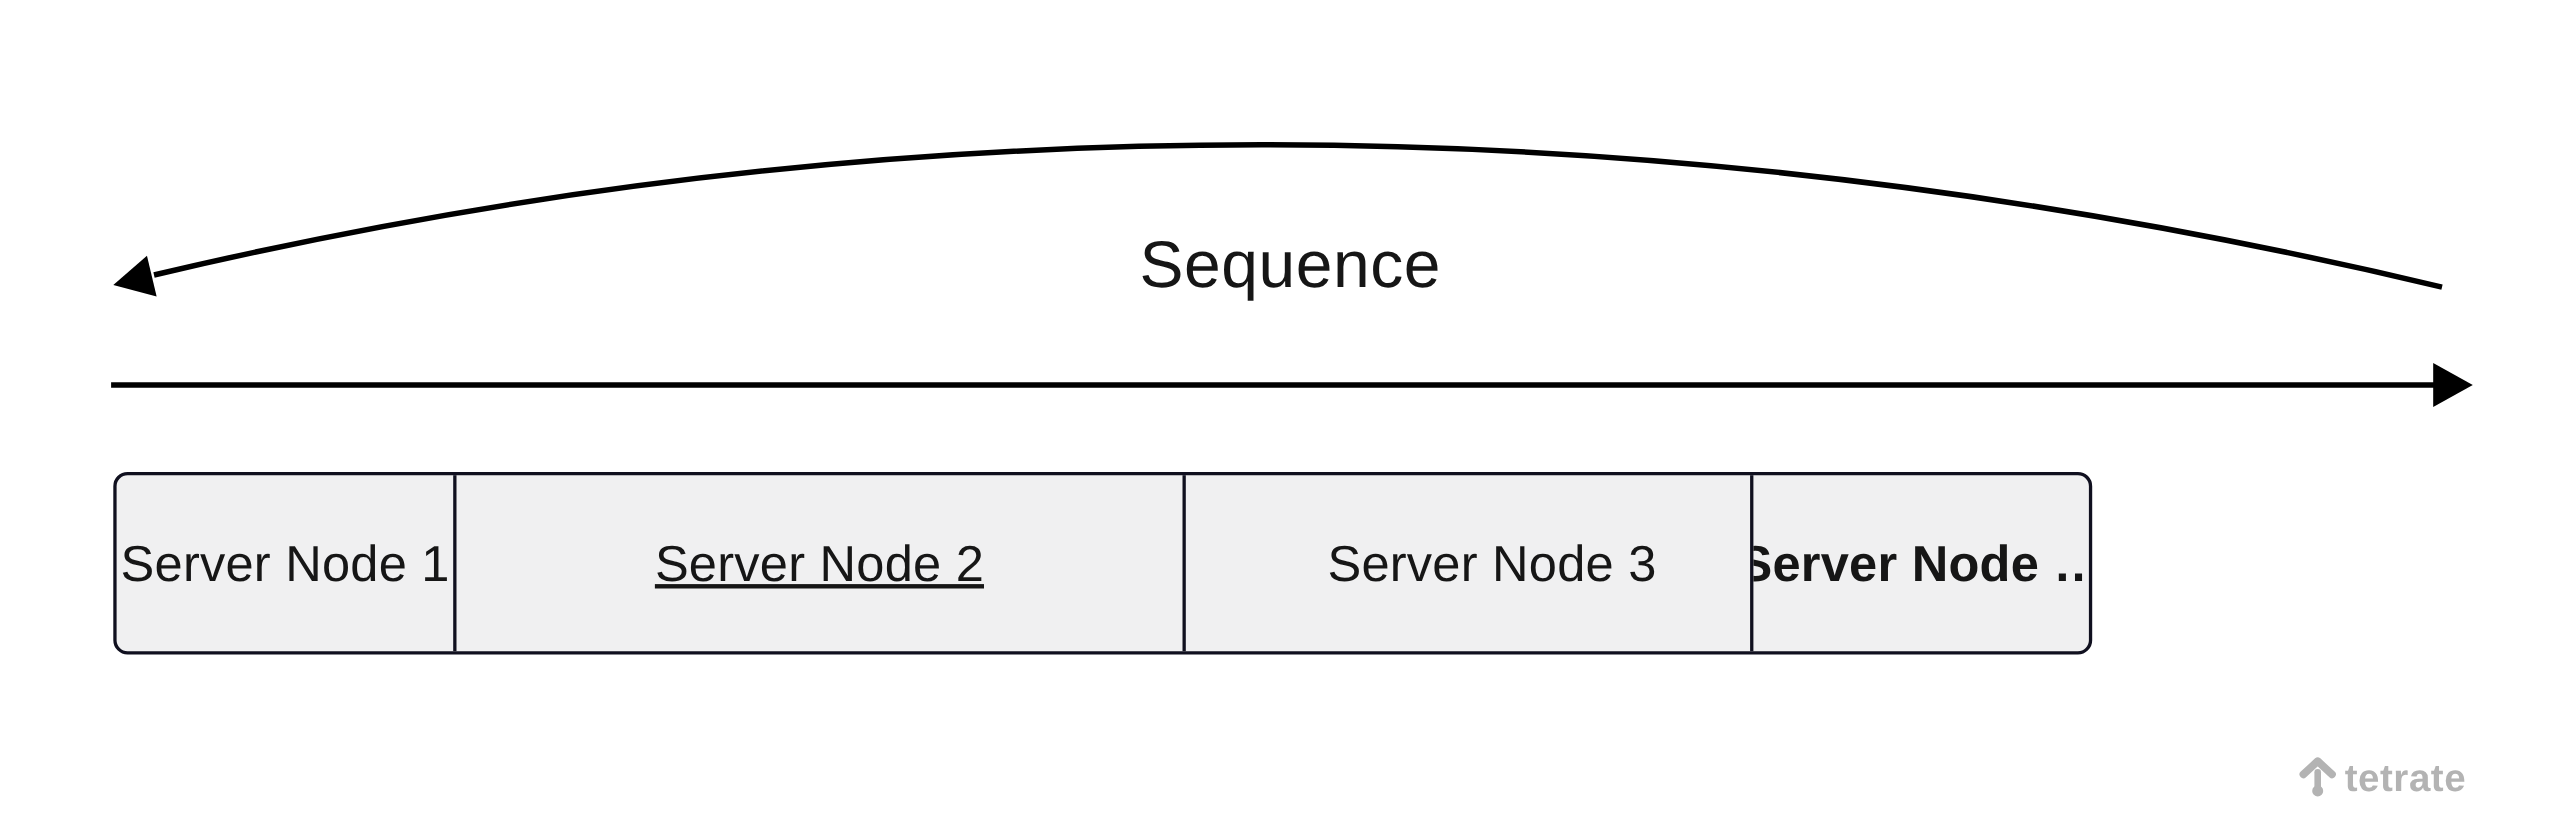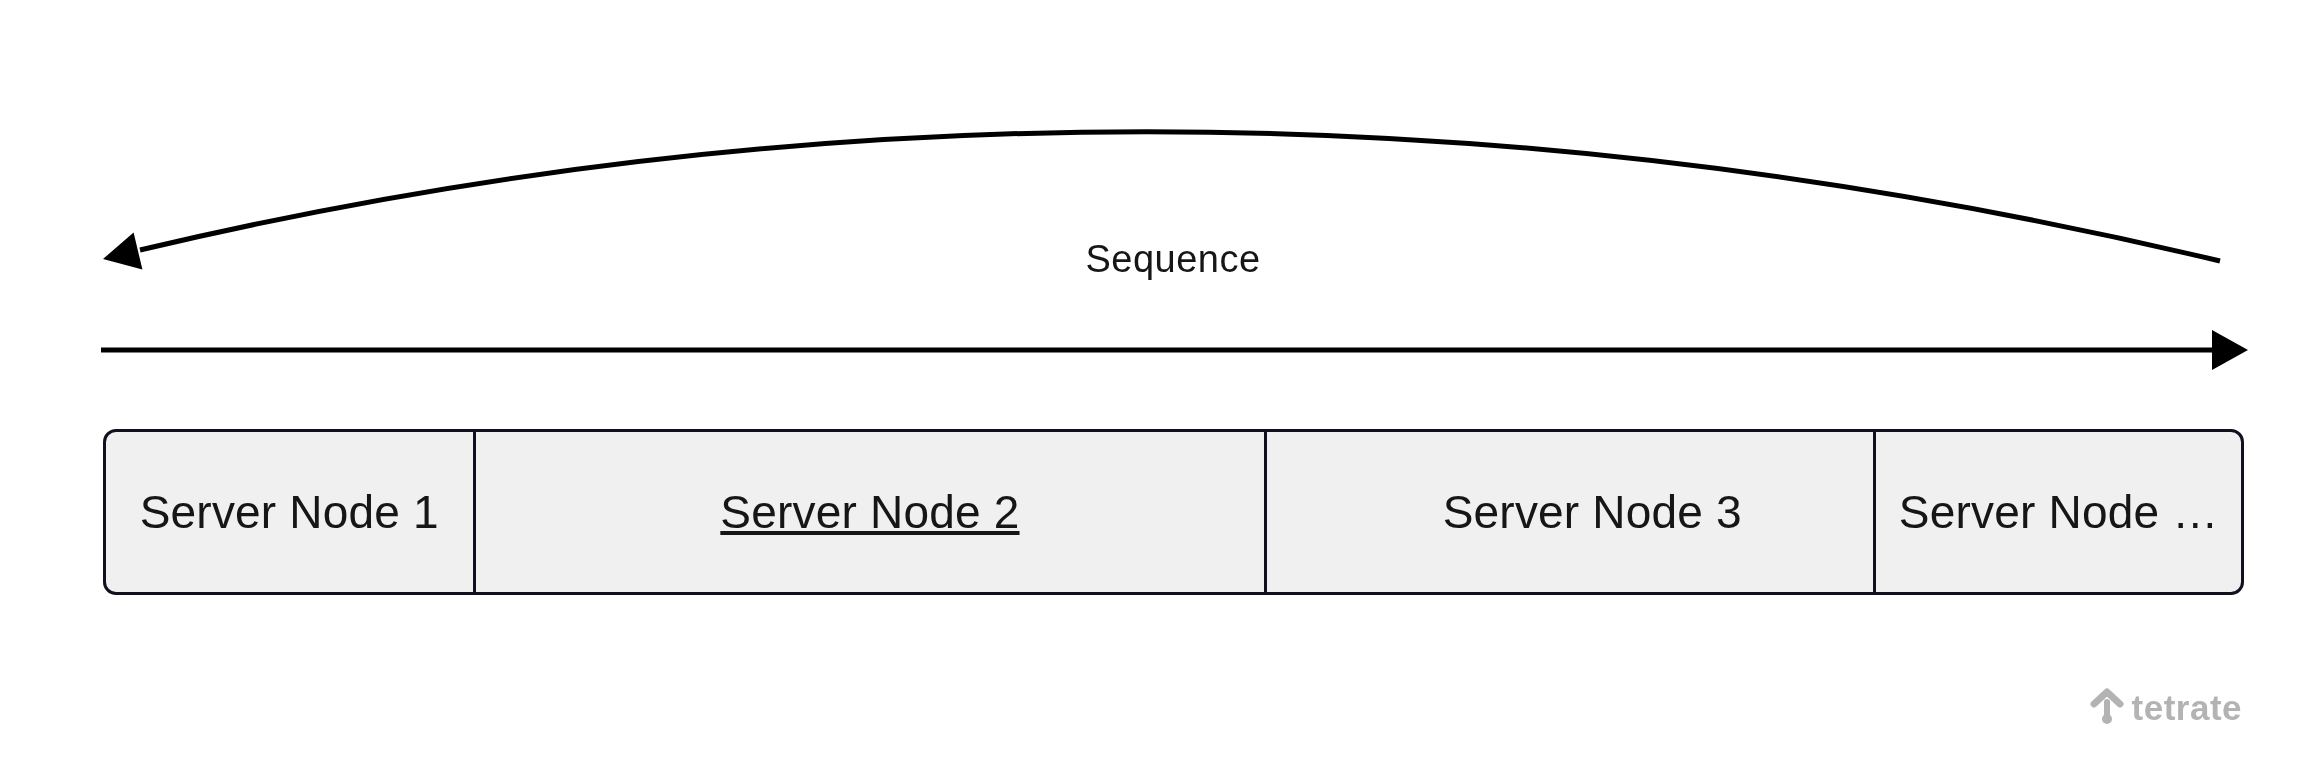--- a/index.html
+++ b/index.html
@@ -23,34 +23,34 @@
   .arrows-svg{
     position:absolute;
     left:0;top:0;
     width:2324px;height:762px;
     display:block;
   }
   .sequence-label{
     position:absolute;
     left:0;
     right:0;
-    top:232px;
+    top:214px;
     text-align:center;
-    font-size:38px;
+    font-size:60px;
     line-height:54px;
     color:var(--c-text);
     letter-spacing:0.5px;
     white-space:nowrap;
     padding-left:22px;
   }
   .nodes-row{
     position:absolute;
     left:103px;
     top:429px;
-    width:2141px;
+    width:1799px;
     height:166px;
     display:flex;
     flex-direction:row;
     align-items:stretch;
     background:var(--c-box-fill);
     border:3px solid var(--c-box-border);
     border-radius:13px;
   }
   .node-box{
     display:flex;
@@ -61,21 +61,21 @@
     letter-spacing:0.2px;
     white-space:nowrap;
     overflow:hidden;
   }
   .node-box + .node-box{
     border-left:3px solid var(--c-box-border);
   }
   .node-w1{flex:377 1 0;}
   .node-w2{flex:811 1 0;text-decoration:underline;}
   .node-w3{flex:578 1 0;padding-left:44px;}
-  .node-w4{flex:375 1 0;}
+  .node-w4{flex:375 1 0;font-weight:bold;}
   .logo{
     position:absolute;
     right:82px;
     bottom:36px;
     display:flex;
     align-items:center;
     gap:8px;
     text-align:right;
   }
   .logo-icon{display:block;}

